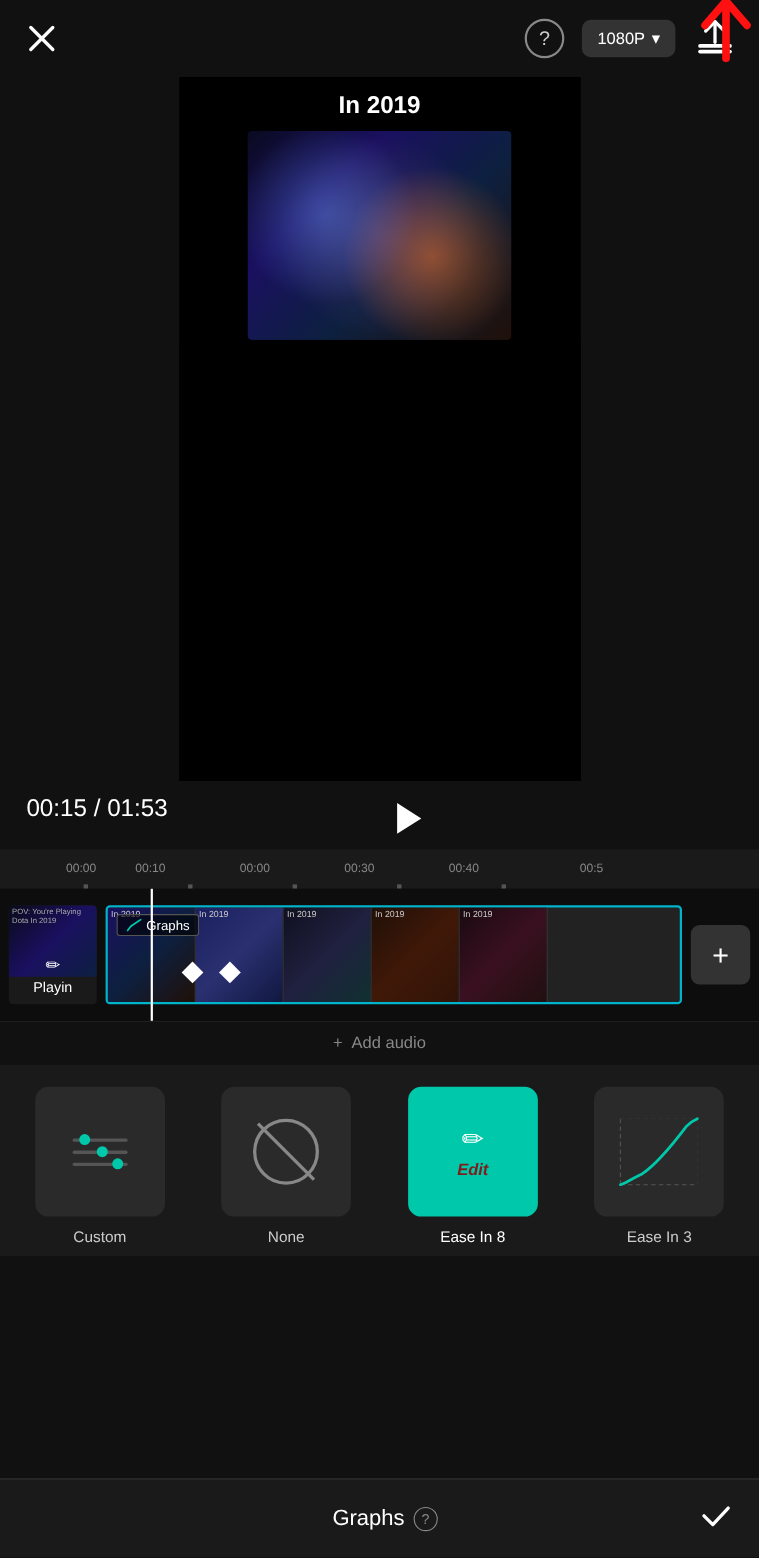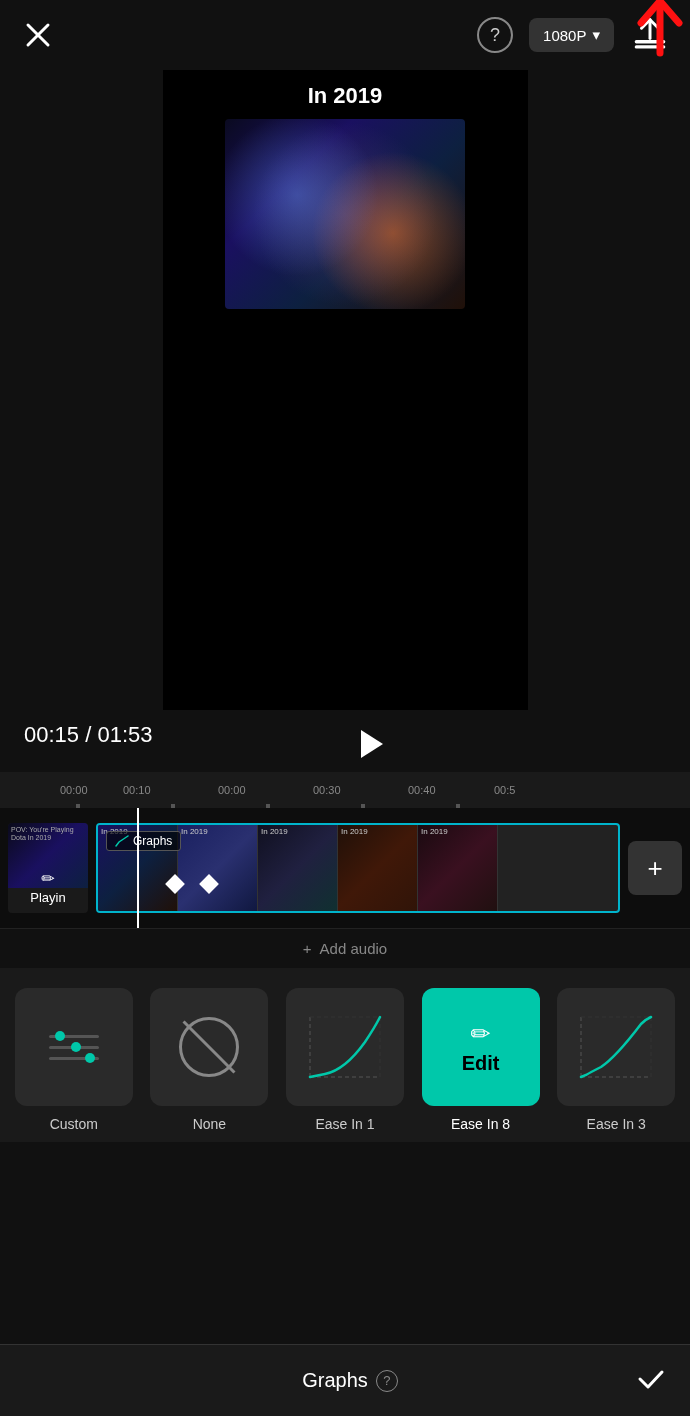--- a/index.html
+++ b/index.html
@@ -368,23 +368,24 @@
       display: flex;
       align-items: center;
       justify-content: center;
       flex-direction: column;
       gap: 4px;
     }
     .edit-overlay-icon {
       font-size: 24px;
     }
     .edit-overlay-text {
-      font-size: 20px;
+      font-size: 15px;
       font-weight: bold;
-      color: #000000;
+      color: #7f1d1d;
+      font-style: italic;
     }
 
     
     .bottom-bar {
       position: absolute;
       bottom: 0;
       left: 0; right: 0;
       height: 72px;
       background: #1a1a1a;
       border-top: 1px solid #333;
@@ -492,21 +493,21 @@
   <div style="width:80px;"></div>
 </div>
 
 <div class="timeline-ruler">
   <div class="ruler-marks">
     <span class="ruler-mark" style="left:20px;padding-left:32px;">00:00</span>
     <span class="ruler-mark" style="left:115px;">00:10</span>
     <span class="ruler-mark" style="left:210px;">00:00</span>
     <span class="ruler-mark" style="left:305px;">00:30</span>
     <span class="ruler-mark" style="left:400px;">00:40</span>
-    <span class="ruler-mark" style="left:486px;">00:5</span>
+    <span class="ruler-mark" style="left:519px;">00:5</span>
 
     <span style="position:absolute;left:68px;top:14px;width:4px;height:4px;background:#555;border-radius:50;"></span>
     <span style="position:absolute;left:163px;top:14px;width:4px;height:4px;background:#555;border-radius:50;"></span>
     <span style="position:absolute;left:258px;top:14px;width:4px;height:4px;background:#555;border-radius:50;"></span>
     <span style="position:absolute;left:353px;top:14px;width:4px;height:4px;background:#555;border-radius:50;"></span>
     <span style="position:absolute;left:448px;top:14px;width:4px;height:4px;background:#555;border-radius:50;"></span>
   </div>
 </div>
 
 <div class="timeline-area">
@@ -587,34 +588,20 @@
     <span class="ease-label">Custom</span>
   </div>
 
   <div class="ease-option">
     <div class="ease-icon-box">
       <div class="none-icon"></div>
     </div>
     <span class="ease-label">None</span>
   </div>
 
-  <div class="ease-option">
-    <div class="ease-icon-box">
-      <div class="curve-box">
-        <svg viewBox="0 0 80 70" fill="none" xmlns="http://www.w3.org/2000/svg">
-          <line x1="5" y1="65" x2="5" y2="5" stroke="#555" stroke-width="1" stroke-dasharray="4 3"></line>
-          <line x1="5" y1="65" x2="75" y2="65" stroke="#555" stroke-width="1" stroke-dasharray="4 3"></line>
-          <line x1="5" y1="5" x2="75" y2="5" stroke="#333" stroke-width="1" stroke-dasharray="4 3"></line>
-          <line x1="75" y1="5" x2="75" y2="65" stroke="#333" stroke-width="1" stroke-dasharray="4 3"></line>
-          <path d="M5 65 Q5 65 20 62 Q40 58 60 30 Q70 15 75 5" stroke="#00c8aa" stroke-width="2.5" fill="none" stroke-linecap="round"></path>
-        </svg>
-      </div>
-    </div>
-    <span class="ease-label">Ease In 1</span>
-  </div>
 
   <div class="ease-option">
     <div class="ease-icon-box active">
       <div class="edit-overlay">
         <span class="edit-overlay-icon">✏</span>
         <span class="edit-overlay-text">Edit</span>
       </div>
     </div>
     <span class="ease-label active">Ease In 8</span>
   </div>

